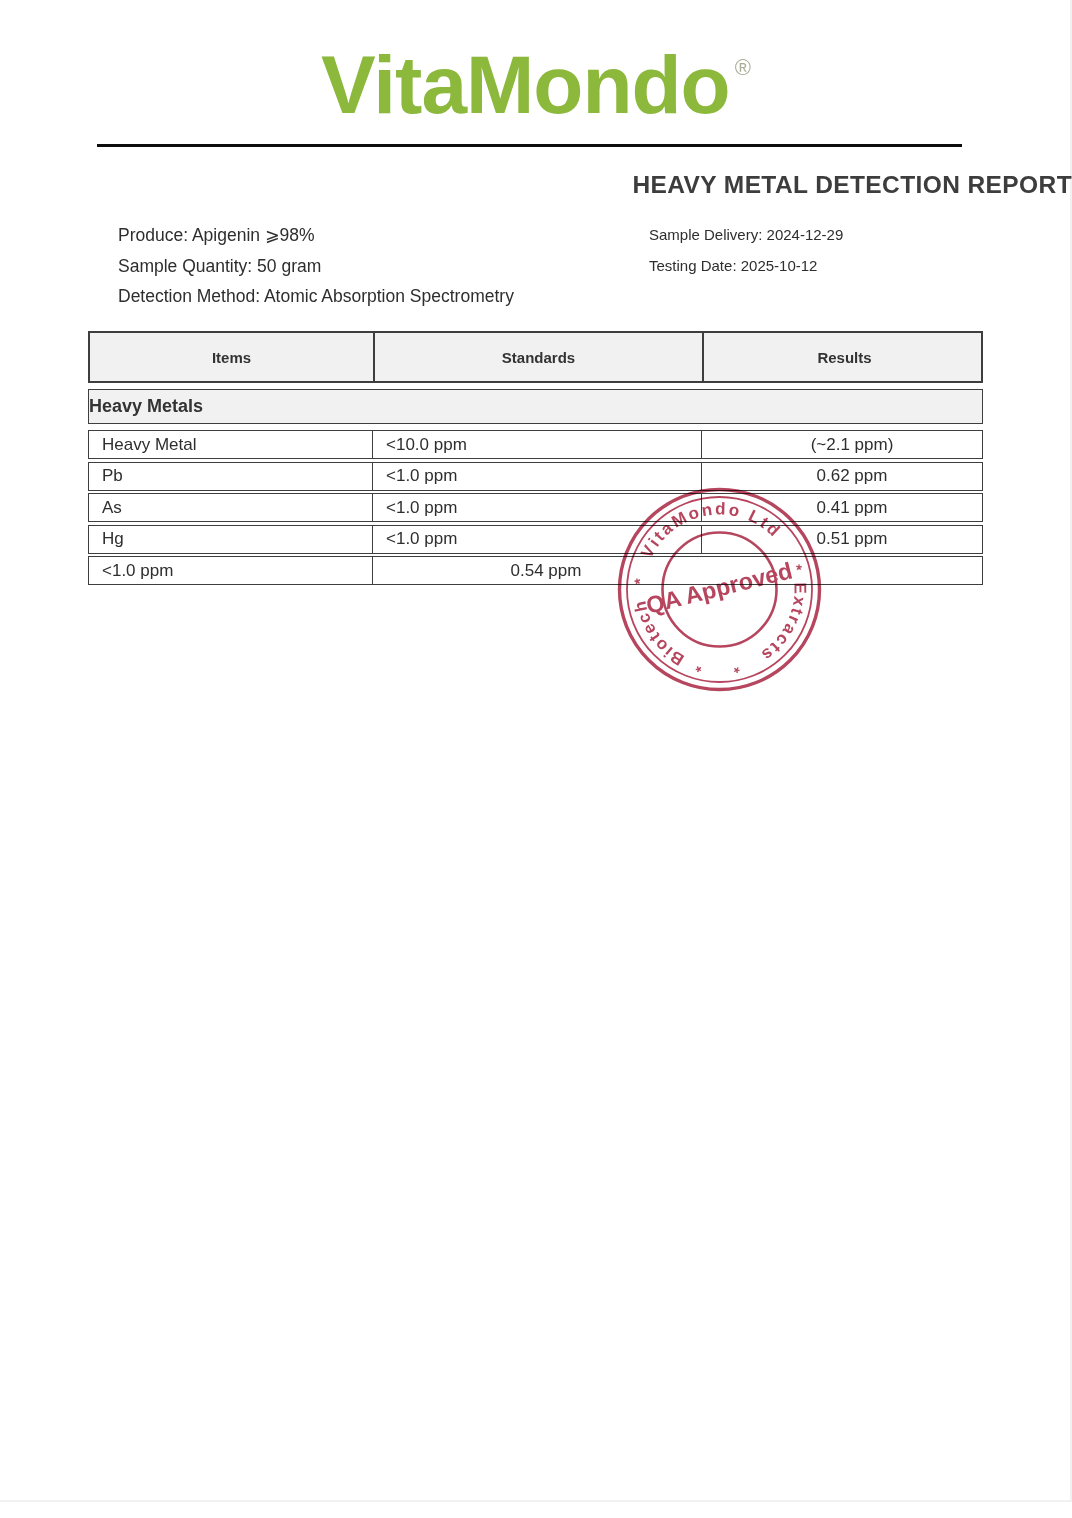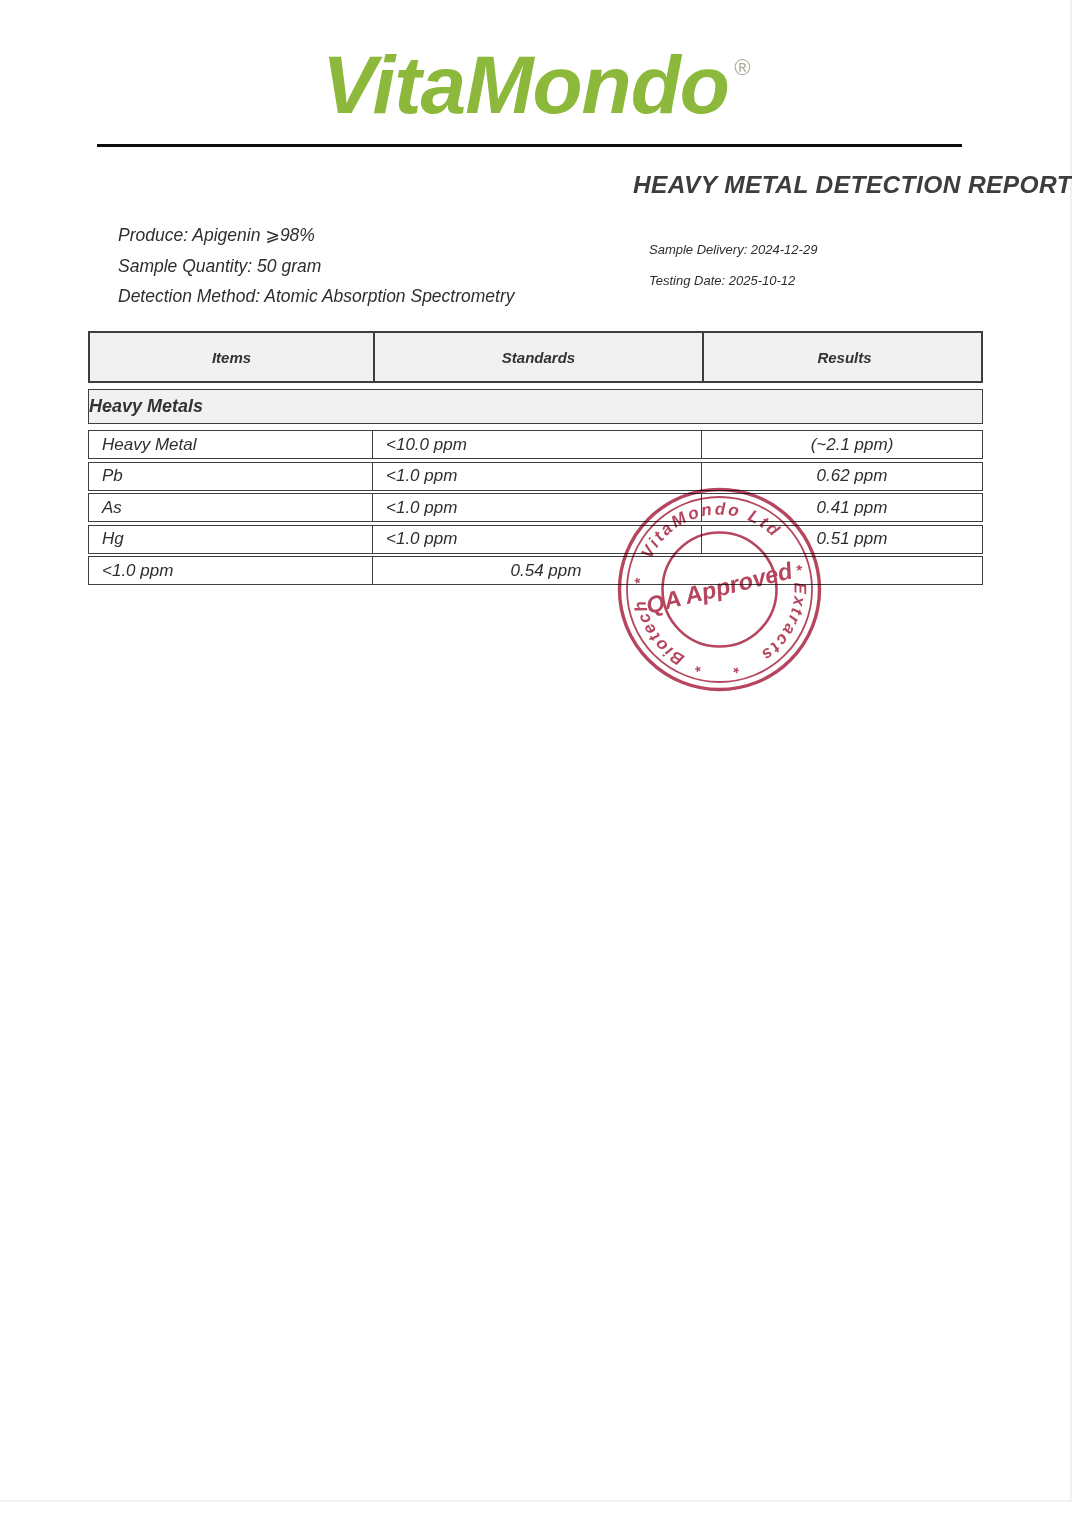--- a/index.html
+++ b/index.html
@@ -5,21 +5,20 @@
   * { margin:0; padding:0; box-sizing:border-box; }
   html,body { background:#ffffff; }
   .page {
     position:relative;
     width:1072px; height:1502px;
     background:#ffffff;
     font-family:"Liberation Sans","DejaVu Sans",sans-serif;
     color:#2f2f2f;
     overflow:hidden;
     box-shadow: inset -2px -2px 0 #f1f1f1;
-    font-style: italic;
   }
 
   
   .logo {
     position:absolute; top:44px; left:0; width:100%;
     text-align:center; white-space:nowrap;
   }
   .logo-text {
     font-size:82px; font-weight:bold; color:#8cb83c;
     letter-spacing:-1px; line-height:1;
@@ -42,21 +41,21 @@
     color:#3d3d3d; letter-spacing:0.4px;
   }
 
   
   .info-left {
     position:absolute; left:118px; top:220px;
     font-size:17.5px; line-height:30.5px; color:#2e2e2e;
   }
   .info-right {
     position:absolute; left:649px; top:220px;
-    font-size:13px; line-height:30.5px; color:#2e2e2e;margin-top:15px;
+    font-size:15px; line-height:30.5px; color:#2e2e2e;
   }
 
   
   .report-table {
     position:absolute; left:88px; top:331px; width:895px;
   }
   .grid-row {
     display:grid;
     grid-template-columns:283px 329px 283px;
   }

